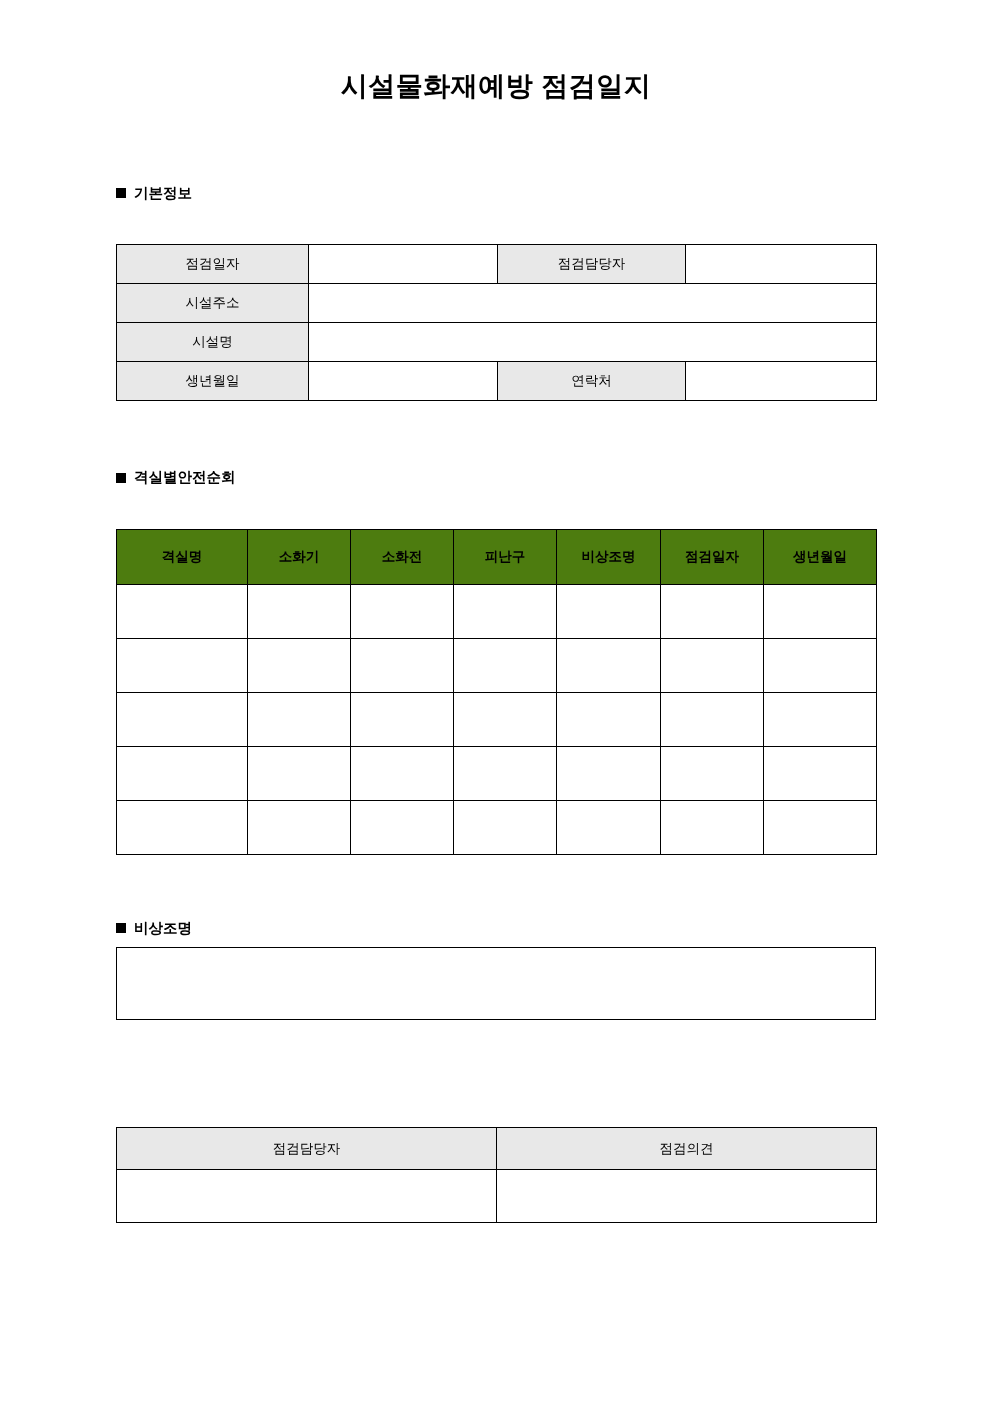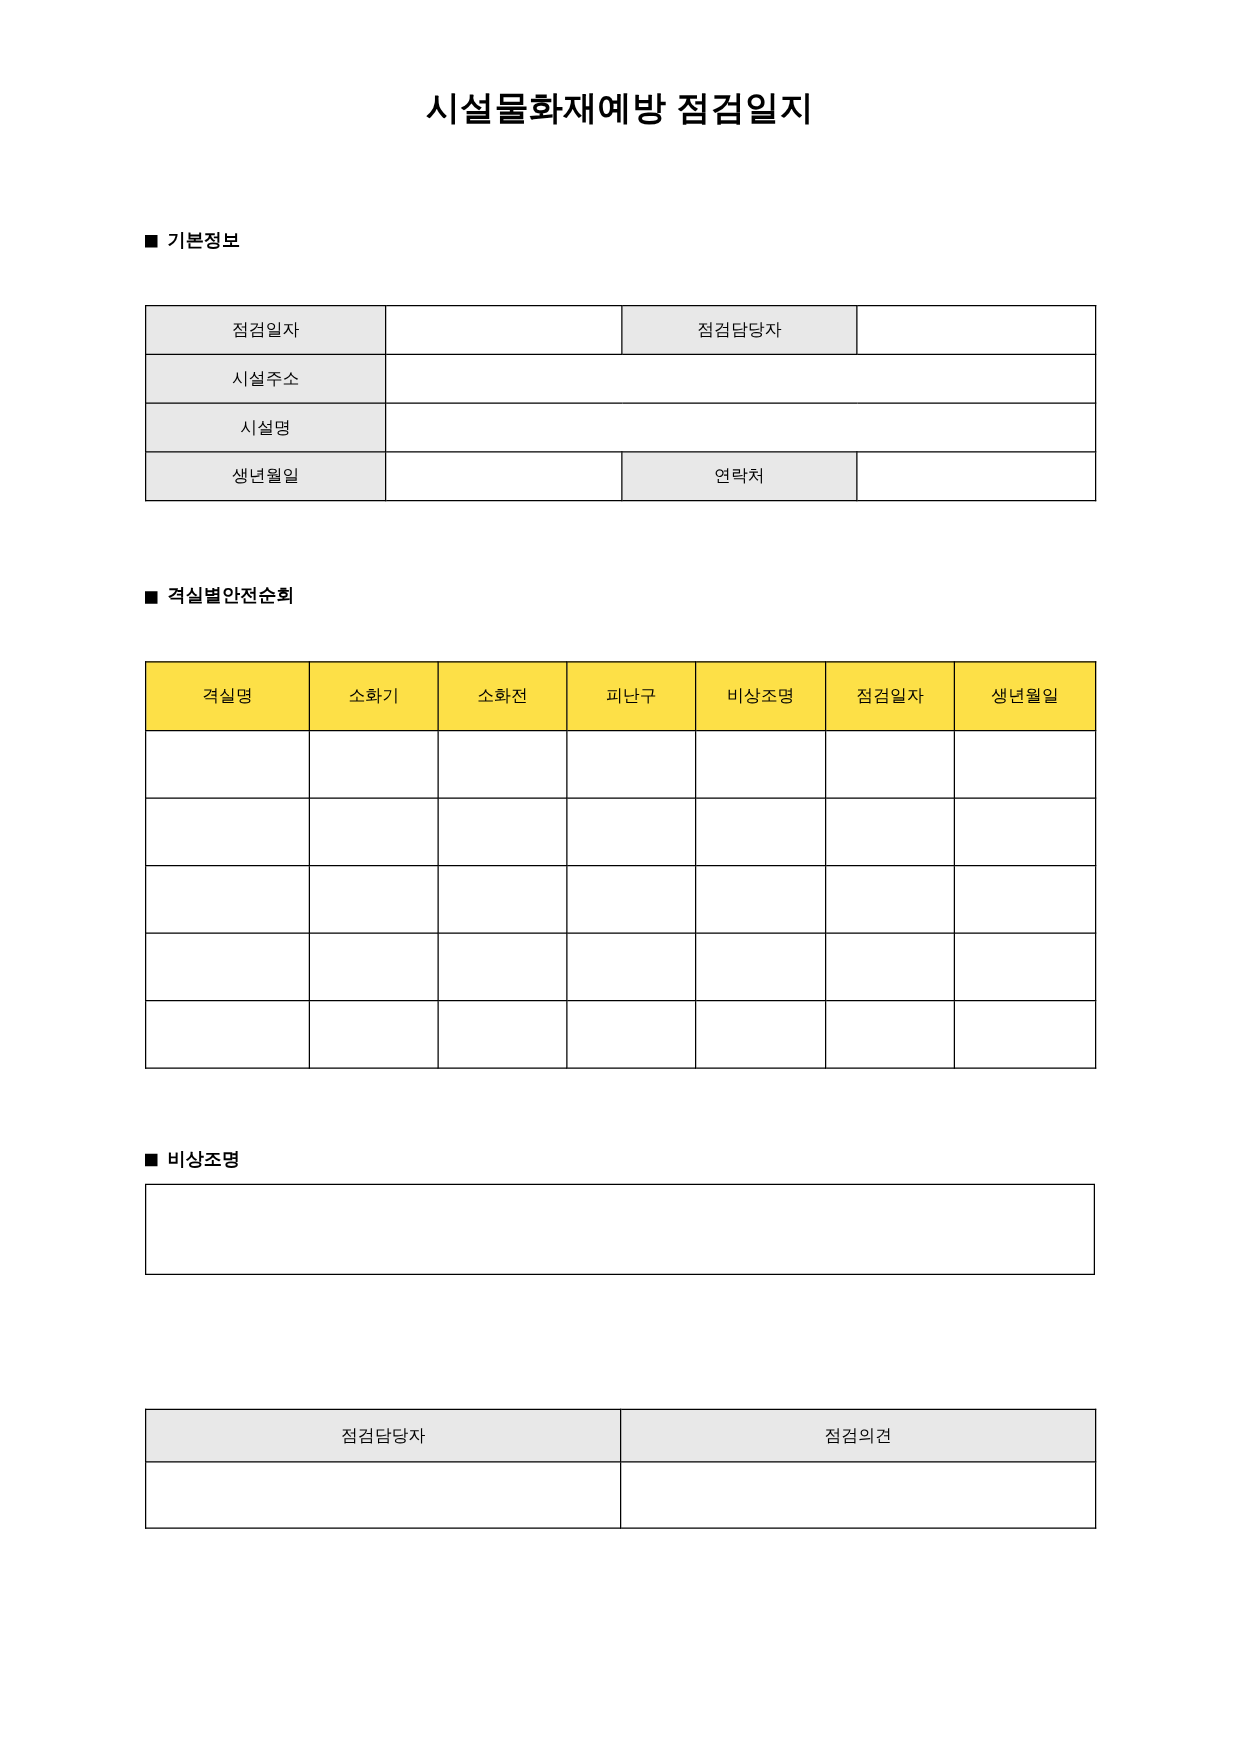--- a/index.html
+++ b/index.html
@@ -79,22 +79,23 @@
   td.value-cell {
     background: #ffffff;
   }
 
   
   .tbl-basic td { height: 38px; }
 
   
   .tbl-patrol thead td,
   .tbl-patrol td.head-cell {
-    background: #fde047;
+    background: #4d7c0f;
     height: 54px;
+    font-weight: bold;
   }
   .tbl-patrol td.body-cell {
     height: 53px;
     background: #ffffff;
   }
 
   
   .opinion-box {
     width: 760px;
     height: 73px;

